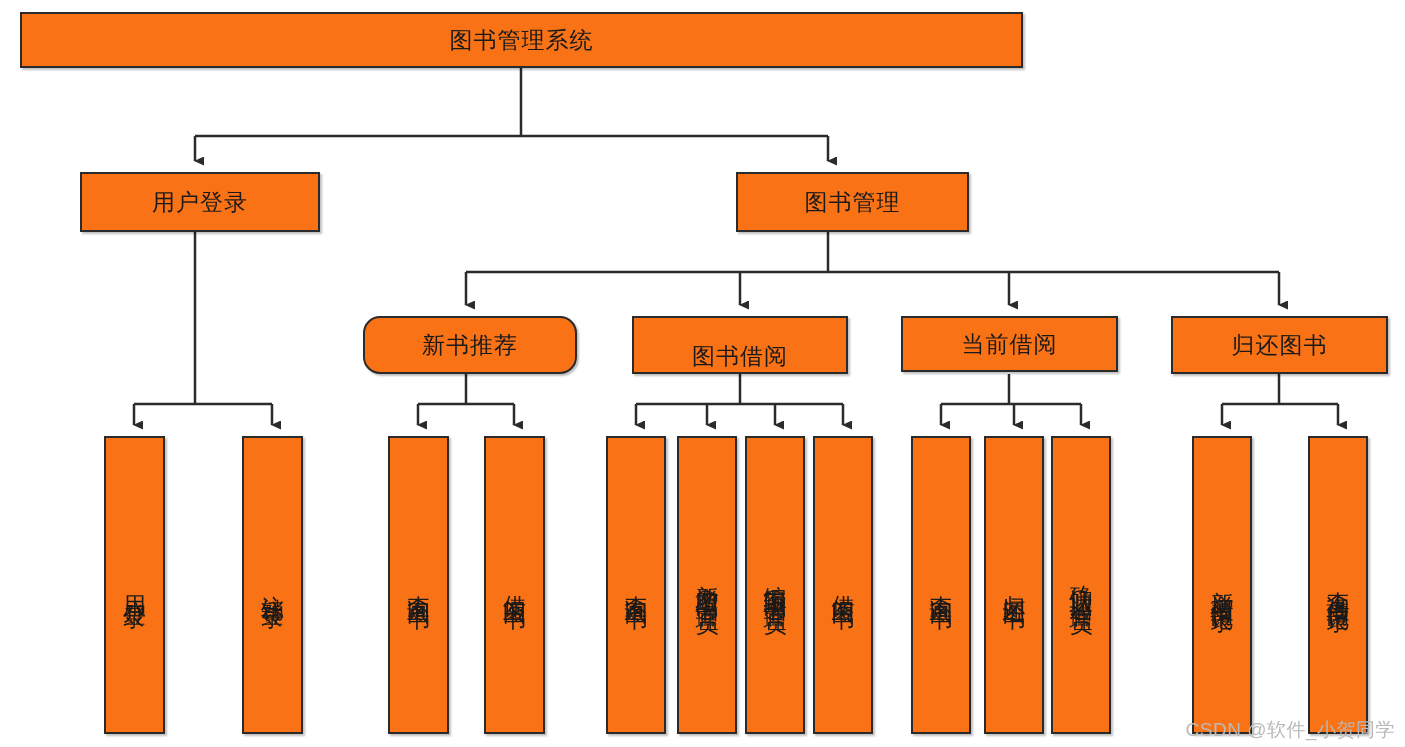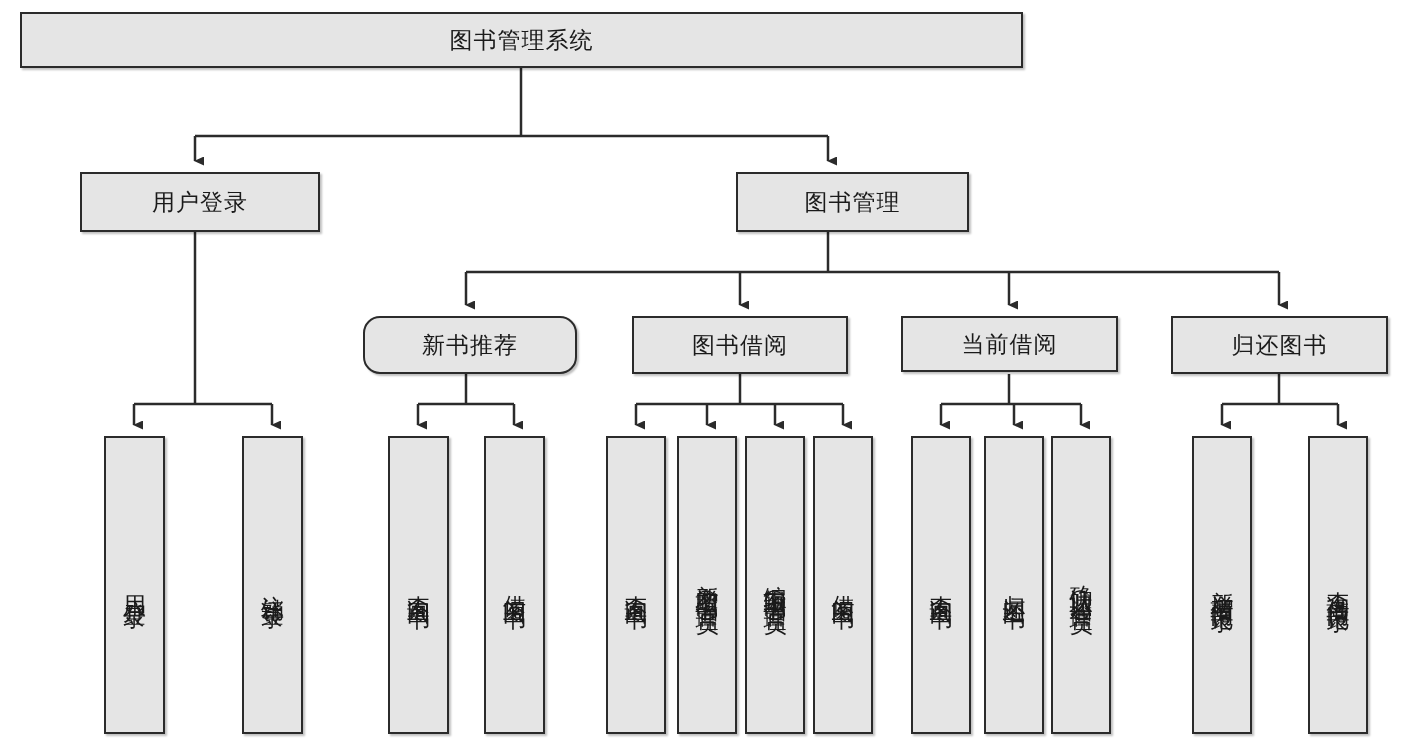--- a/index.html
+++ b/index.html
@@ -16,21 +16,21 @@
     width:1405px;height:747px;
   }
   svg#connectors{
     position:absolute;left:0;top:0;
     width:1405px;height:747px;
     pointer-events:none;
   }
   .node{
     position:absolute;
     box-sizing:border-box;
-    background:#e5e5e5;
+    background:#f97316;
     border:2.5px solid #2b2b2b;
     display:flex;
     align-items:center;
     justify-content:center;
     color:#1a1a1a;
     box-shadow:2px 2px 2px rgba(0,0,0,0.25);
   }
   .node.horizontal{
     font-size:23px;
     letter-spacing:1px;
@@ -116,21 +116,21 @@
       </div>
       <div class="node horizontal" style="left: 80px; top: 172px; width: 240px; height: 60px;">
         <span class="label">用户登录</span>
       </div>
       <div class="node horizontal" style="left: 712px; top: 172px; width: 233px; height: 60px; margin-left: 24px;">
         <span class="label">图书管理</span>
       </div>
       <div class="node horizontal" style="left: 363px; top: 316px; width: 214px; height: 58px; border-radius: 17px;">
         <span class="label">新书推荐</span>
       </div>
-      <div class="node horizontal" style="left: 632px; top: 316px; width: 216px; height: 58px;">
+      <div class="node horizontal" style="left: 632px; top: 316px; width: 216px; height: 58px; align-items: flex-end;">
         <span class="label">图书借阅</span>
       </div>
       <div class="node horizontal" style="left: 901px; top: 316px; width: 217px; height: 56px;">
         <span class="label">当前借阅</span>
       </div>
       <div class="node horizontal" style="left: 1171px; top: 316px; width: 217px; height: 58px;">
         <span class="label">归还图书</span>
       </div>
       <div class="node vertical" style="left: 104px; top: 436px; width: 61px; height: 298px;">
         <span class="label">用户登录</span>
@@ -166,14 +166,15 @@
         <span class="label">确认归还（管理员）</span>
       </div>
       <div class="node vertical" style="left: 1192px; top: 436px; width: 60px; height: 298px;">
         <span class="label">新增借阅记录</span>
       </div>
       <div class="node vertical" style="left: 1308px; top: 436px; width: 60px; height: 298px;">
         <span class="label">查询借阅记录</span>
       </div>
     </div>
 
+  <div id="watermark">CSDN @软件_小贺同学</div>
 
 </div>
 
 </body></html>

